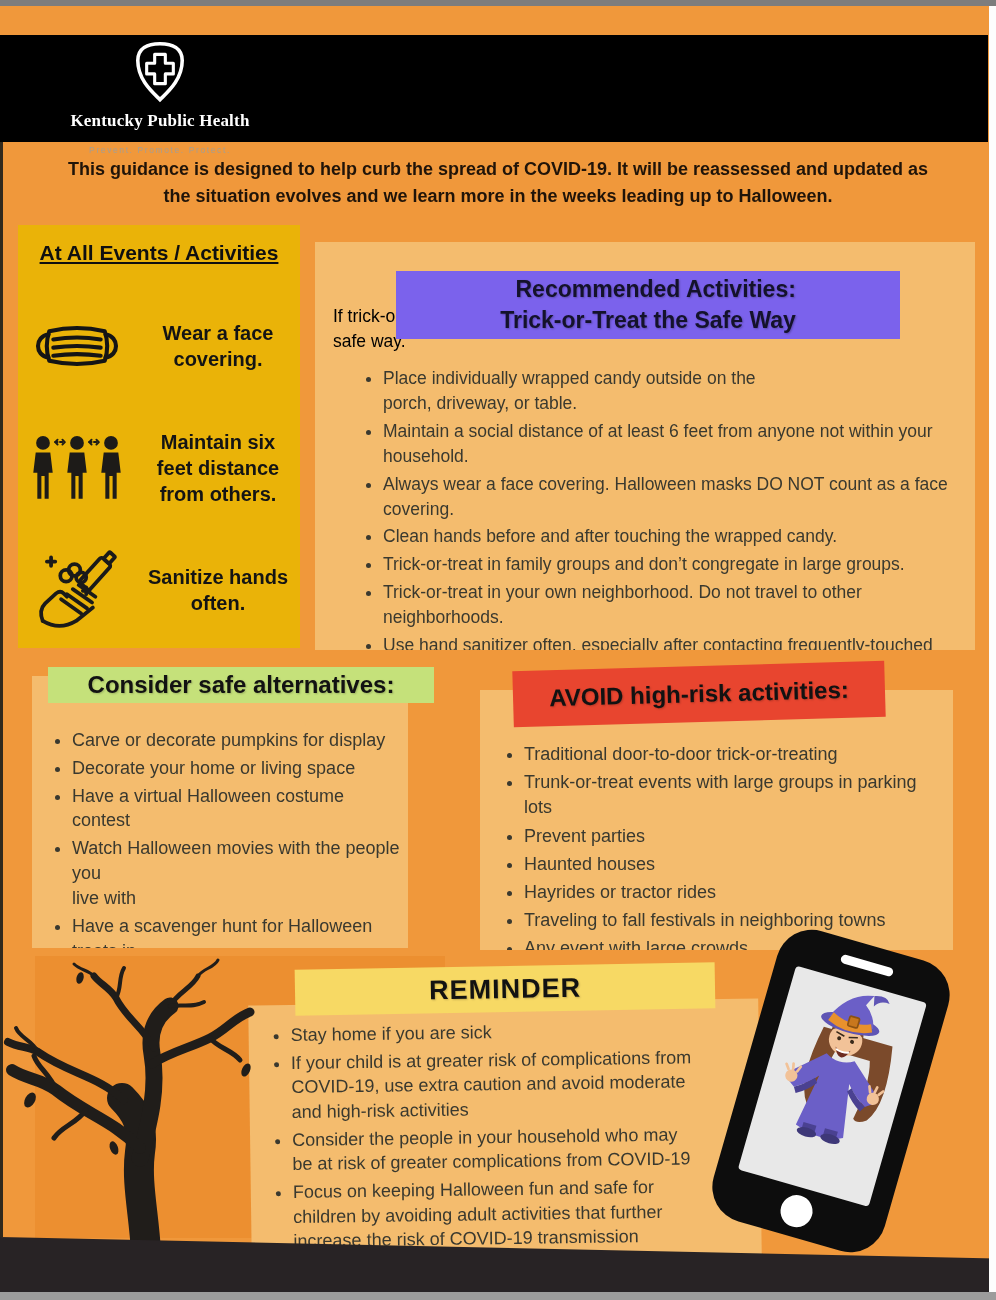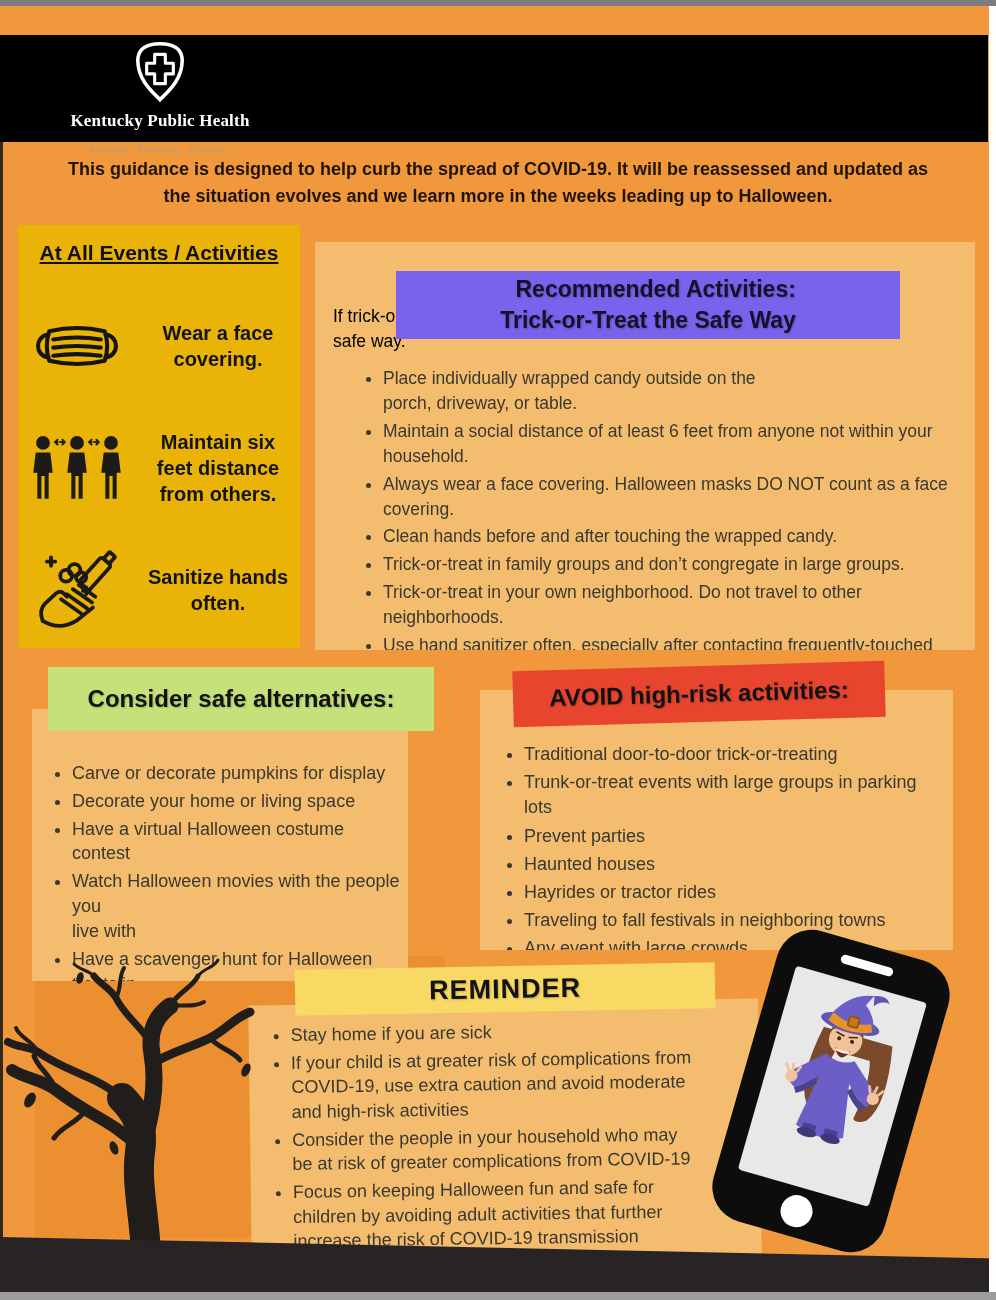--- a/index.html
+++ b/index.html
@@ -31,22 +31,22 @@
 
   
   .panel{background:#F4BC6E;box-sizing:border-box;z-index:3;}
   .rec-panel{left:315px;top:242px;width:660px;height:408px;padding:62px 18px 0 18px;overflow:hidden;}
   .rec-header{left:396px;top:223px;width:504px;height:68px;background:#7B62EC;z-index:6;display:flex;align-items:center;justify-content:center;text-align:right;font-size:23px;font-weight:700;color:#14122b;line-height:1.35;text-shadow:1px 1px 2px rgba(0,0,0,.25);margin-top:48px;}
   .rec-intro{font-size:17.5px;color:#000000;line-height:1.44;margin:0 0 12px 0;}
   ul.blist{margin:4px 0 0 0;padding-left:30px;}
   ul.blist li{margin-bottom:3px;color:#3a392f;}
   .rec-panel ul.blist li{font-size:17.5px;line-height:1.42;margin-left:20px;}
 
-  .alt-label{left:48px;top:667px;width:386px;height:64px;background:#C5E17A;z-index:6;display:flex;align-items:center;justify-content:center;font-size:24px;font-weight:700;color:#121212;text-shadow:1px 1px 2px rgba(0,0,0,.2);}
-  .alt-panel{left:32px;top:709px;width:376px;height:272px;padding:48px 8px 0 10px;overflow:hidden;}
+  .alt-label{left:48px;top:667px;width:386px;height:36px;background:#C5E17A;z-index:6;display:flex;align-items:center;justify-content:center;font-size:24px;font-weight:700;color:#121212;text-shadow:1px 1px 2px rgba(0,0,0,.2);}
+  .alt-panel{left:32px;top:676px;width:376px;height:272px;padding:48px 8px 0 10px;overflow:hidden;}
   .alt-panel ul.blist li{font-size:18px;line-height:1.38;}
 
   .avoid-label{left:513px;top:666px;width:372px;height:56px;background:#E8452F;z-index:6;transform:rotate(-1.6deg);display:flex;align-items:center;justify-content:center;font-size:24px;font-weight:700;color:#121212;text-shadow:1px 1px 2px rgba(0,0,0,.2);}
   .avoid-panel{left:480px;top:690px;width:473px;height:260px;padding:48px 0 0 14px;overflow:hidden;}
   .avoid-panel ul.blist li{font-size:18px;line-height:1.4;}
 
   .tree-block{left:35px;top:956px;width:410px;height:282px;background:#EC8F30;z-index:1;}
   .tree-svg{left:-6px;top:952px;width:300px;height:300px;z-index:7;}
 
   .reminder-label{left:295px;top:966px;width:420px;height:46px;background:#F7D964;z-index:6;transform:rotate(-1deg);display:flex;align-items:center;justify-content:center;font-size:27px;font-weight:700;color:#121212;letter-spacing:1px;text-shadow:1px 1px 2px rgba(0,0,0,.2);}

